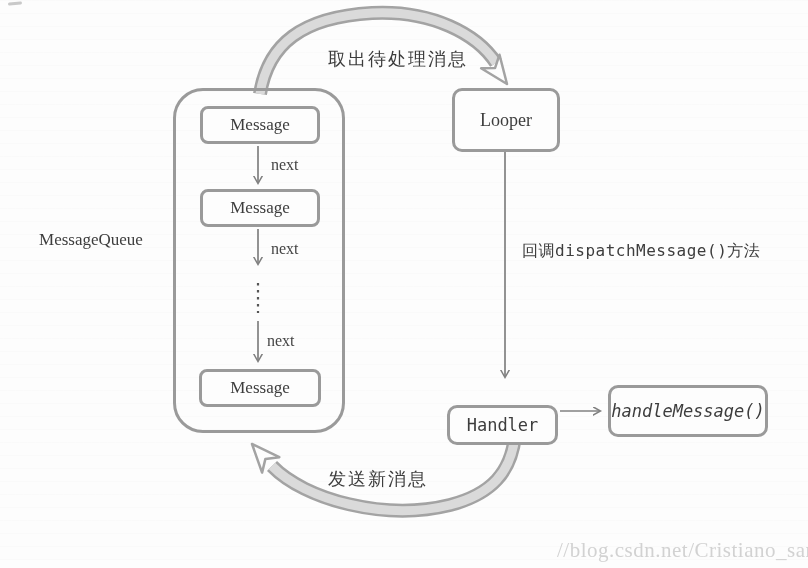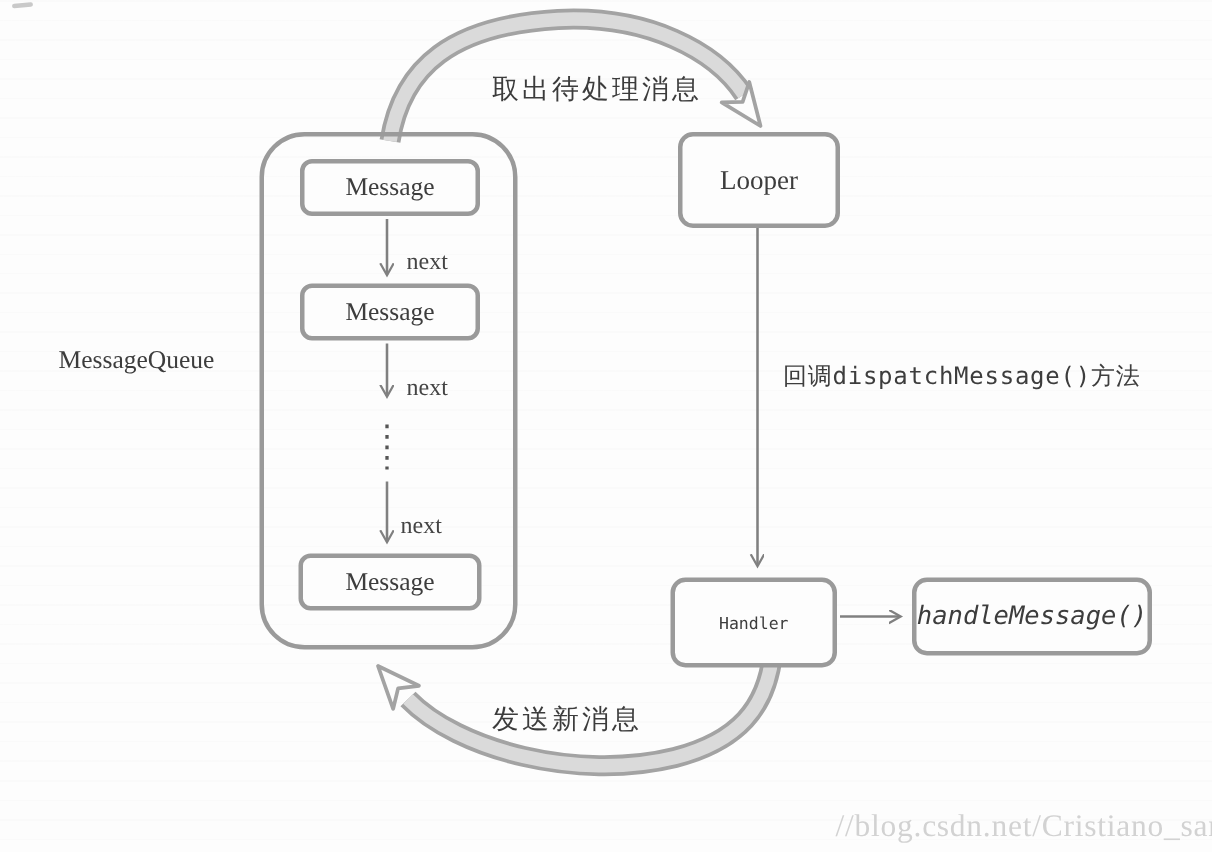--- a/index.html
+++ b/index.html
@@ -30,21 +30,21 @@
   .queue-outline{
     position:absolute;
     box-sizing:border-box;
     border:3.5px solid #9a9a9a;
     border-radius:30px;
     background:transparent;
   }
   .serif-label{font-family:"Liberation Serif","DejaVu Serif",serif;color:#3d3d3d;}
   .mono-label{font-family:"DejaVu Sans Mono","Liberation Mono",monospace;color:#3d3d3d;}
   .cjk-label{font-family:"Liberation Serif","DejaVu Serif",serif;color:#3c3c3c;letter-spacing:2px;}
-  .next-label{font-size:16px;color:#444;margin-top:10px;}
+  .next-label{font-size:16px;color:#444;}
   .caption{
     font-size:19px;color:#4c4c4c;letter-spacing:1.5px;
     white-space:nowrap;
   }
   .watermark{
     font-family:Liberation Serif, serif;
     font-size:21px;color:#d2d2d2;white-space:nowrap;letter-spacing:0.5px;
   }
   .corner-artifact{
     position:absolute;left:8px;top:2px;width:14px;height:3px;
@@ -94,21 +94,21 @@
   <div class="node serif-label" style="left:200px;top:106px;width:120px;height:38px;font-size:17px;border-radius:8px;">Message</div>
   <div class="node serif-label" style="left:200px;top:189px;width:120px;height:38px;font-size:17px;border-radius:8px;">Message</div>
   <div class="node serif-label" style="left:199px;top:369px;width:122px;height:38px;font-size:17px;border-radius:8px;">Message</div>
 
   <div class="abs next-label serif-label" style="left:271px;top:156px;">next</div>
   <div class="abs next-label serif-label" style="left:271px;top:240px;">next</div>
   <div class="abs next-label serif-label" style="left:267px;top:332px;">next</div>
 
   <div class="node serif-label" style="left:452px;top:88px;width:108px;height:64px;font-size:18px;">Looper</div>
 
-  <div class="node mono-label" style="left:447px;top:385px;width:111px;height:60px;font-size:11px;">Handler</div>
+  <div class="node mono-label" style="left:447px;top:405px;width:111px;height:40px;font-size:17px;">Handler</div>
 
   <div class="node mono-label" style="left:608px;top:385px;width:160px;height:52px;font-size:17px;font-style:italic;">handleMessage()</div>
 
   <div class="abs mono-label" style="left:522px;top:241px;font-size:16px;letter-spacing:0.5px;">回调dispatchMessage()方法</div>
 
   <div class="abs cjk-label" style="left:318px;top:47px;width:160px;text-align:center;font-size:18px;">取出待处理消息</div>
 
   <div class="abs cjk-label" style="left:328px;top:467px;width:110px;text-align:left;font-size:18px;">发送新消息</div>
 
   <div class="abs watermark" style="left:557px;top:538px;">//blog.csdn.net/Cristiano_san</div>

